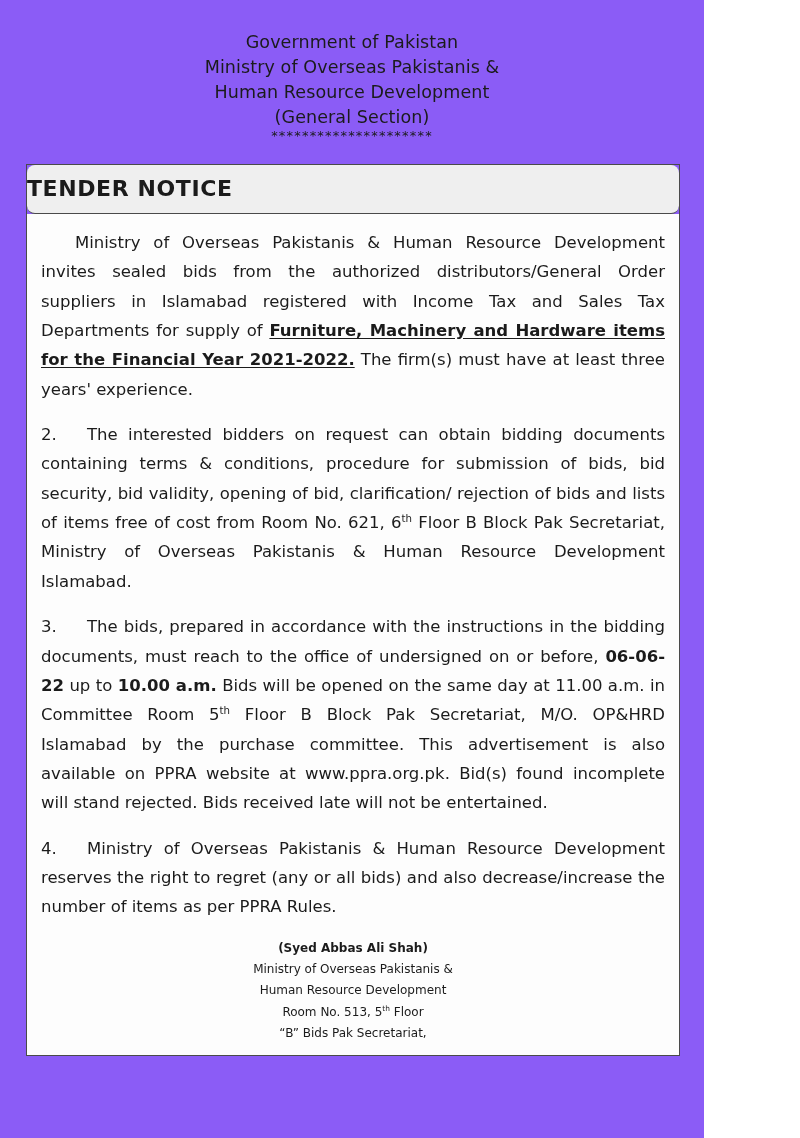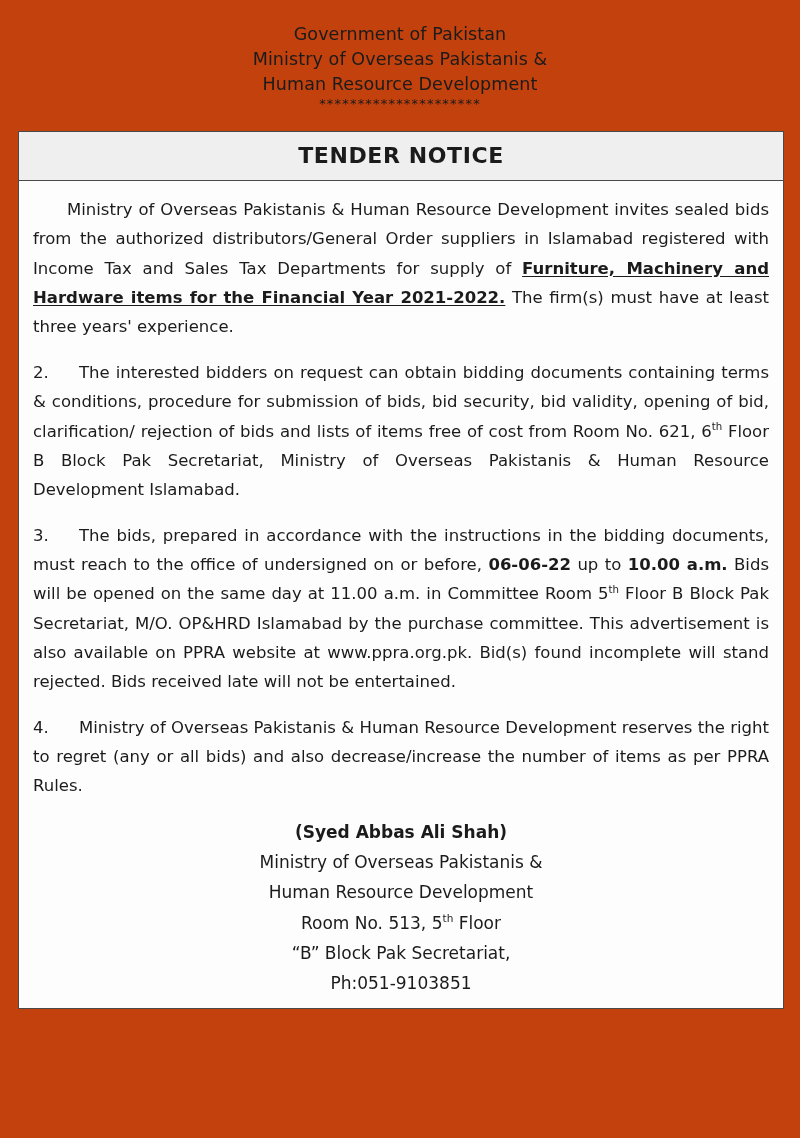--- a/index.html
+++ b/index.html
@@ -9,25 +9,25 @@
   body {
     width: 800px;
     height: 1138px;
     background: #ffffff;
     font-family: "DejaVu Sans", sans-serif;
     color: #1b1b1b;
     overflow: hidden;
   }
   .page {
     position: relative;
-    width: 800px;
+    width: 704px;
     height: 1138px;
     box-sizing: border-box;
-    padding: 0;
-    background: #c2410c;
+    padding: 8px;
+    background: #8b5cf6;
   }
   .letterhead {
     text-align: center;
     padding-top: 22px;
     font-size: 17.5px;
     line-height: 1.42;
     letter-spacing: 0.1px;
   }
   .letterhead div {
     white-space: nowrap;
@@ -38,22 +38,23 @@
     margin-top: -2px;
   }
   .notice-box {
     margin: 18px 16px 0 18px;
     border: 1.5px solid #4a4a4a;
     box-sizing: border-box;
   }
   .notice-title-bar {
     border-bottom: 1.5px solid #4a4a4a;
     background: #efefef;
-    text-align: center;
+    text-align: left;
     padding: 11px 0 12px 0;
+    border-radius: 8px;
   }
   .notice-title {
     font-size: 22px;
     font-weight: bold;
     letter-spacing: 0.6px;
   }
   .body-area {
     padding: 14px 14px 10px 14px;
     background: #fdfdfd;
   }
@@ -87,39 +88,40 @@
   }
   sup {
     font-size: 0.62em;
     vertical-align: super;
     line-height: 0;
     margin-top: 46px;
   }
   .signature {
     text-align: center;
     margin-top: 14px;
-    font-size: 17px;
+    font-size: 12px;
     line-height: 1.78;
   }
   .signature .line {
     white-space: nowrap;
   }
   .signature .strong {
     font-weight: bold;
   }
 </style>
 </head>
 <body>
 
 <div class="page">
 
   <div class="letterhead">
     <div>Government of Pakistan</div>
     <div>Ministry of Overseas Pakistanis &amp;</div>
     <div>Human Resource Development</div>
+    <div>(General Section)</div>
     <div class="asterisks">*********************</div>
   </div>
 
   <div class="notice-box">
 
     <div class="notice-title-bar">
       <span class="notice-title">TENDER NOTICE</span>
     </div>
 
     <div class="body-area">
@@ -138,19 +140,18 @@
 
       <p class="para">
         <span class="num">4.</span><span>Ministry of Overseas Pakistanis &amp; Human Resource Development reserves the right to regret (any or all bids) and also decrease/increase the number of items as per PPRA Rules.</span>
       </p>
 
       <div class="signature">
         <div class="line strong">(Syed Abbas Ali Shah)</div>
         <div class="line">Ministry of Overseas Pakistanis &amp;</div>
         <div class="line">Human Resource Development</div>
         <div class="line"><span>Room No. 513, 5</span><sup>th</sup><span> Floor</span></div>
-        <div class="line">“B” Block Pak Secretariat,</div>
-        <div class="line">Ph:051-9103851</div>
+        <div class="line">“B” Bids Pak Secretariat,</div>
       </div>
 
     </div>
   </div>
 </div>
 
 </body></html>

